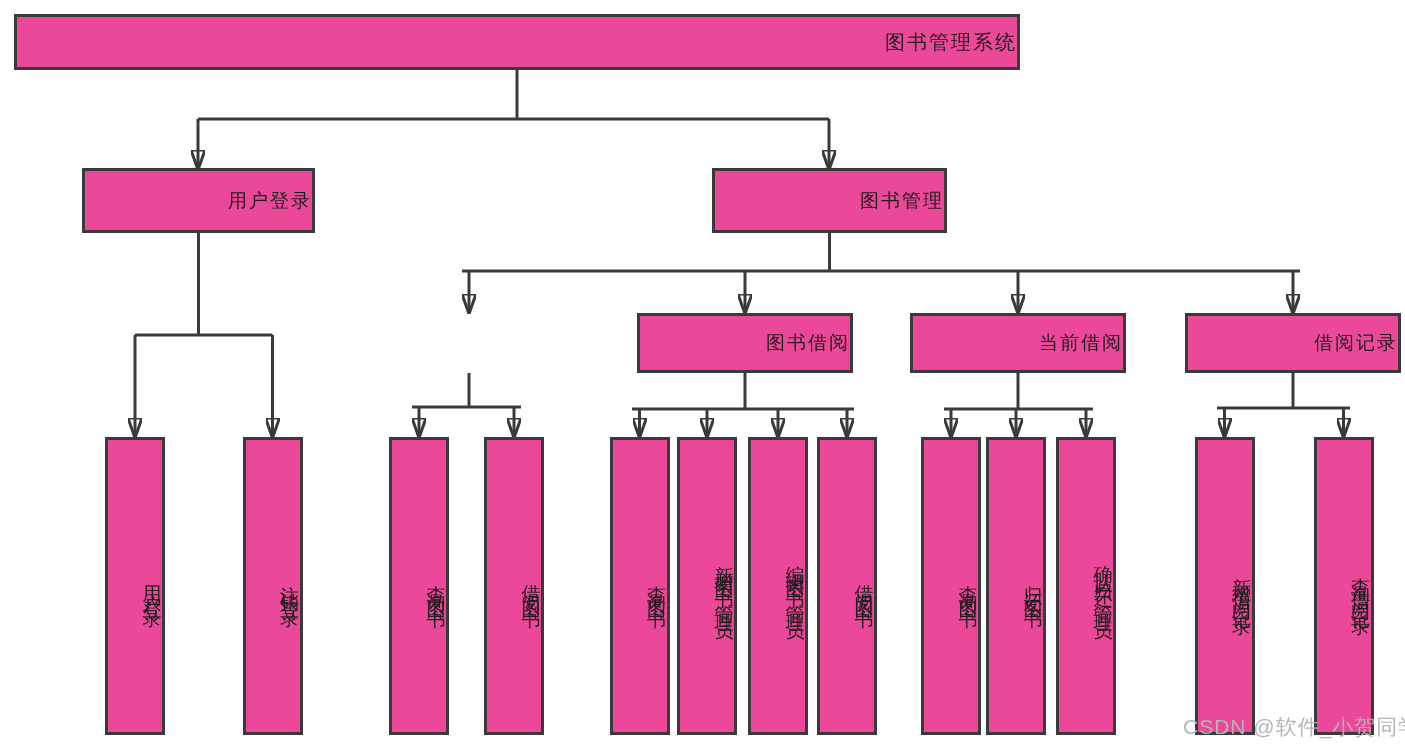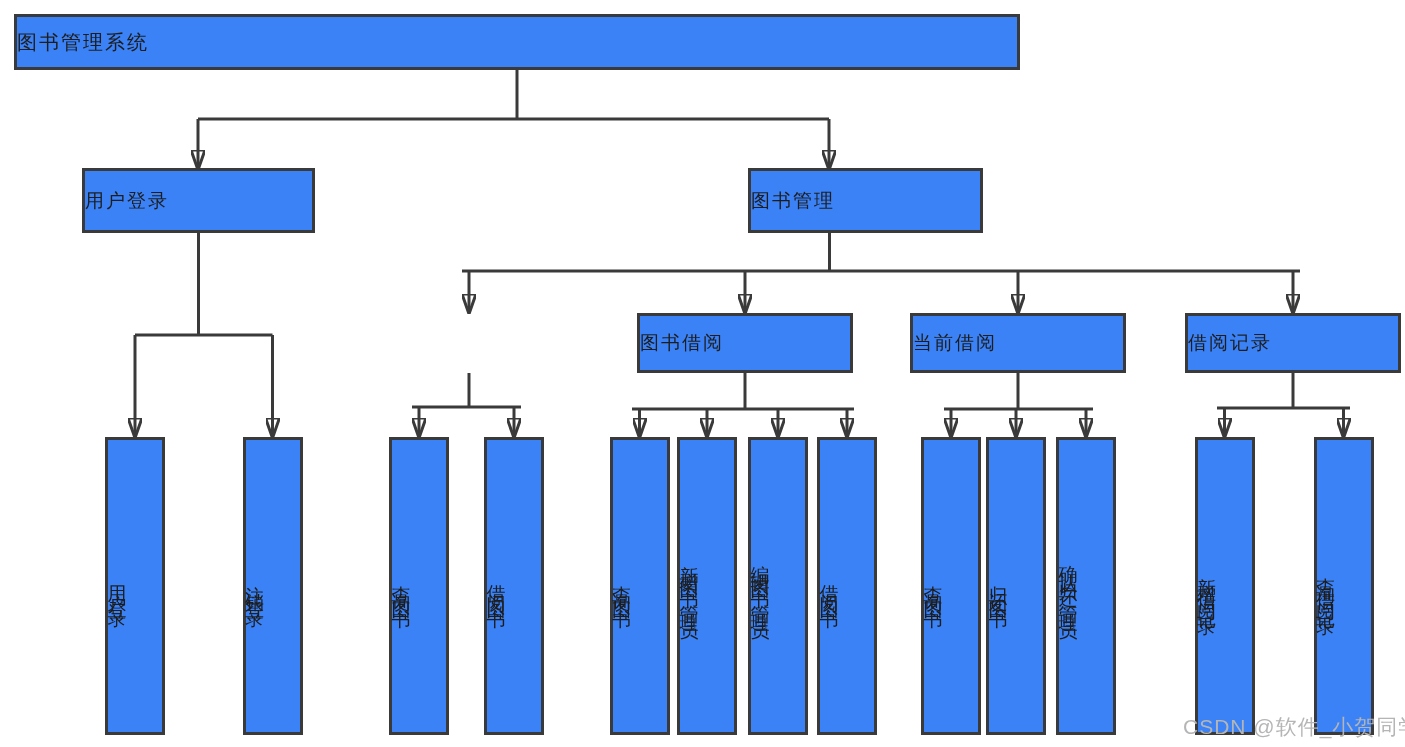--- a/index.html
+++ b/index.html
@@ -7,24 +7,24 @@
   #stage{
     position:relative;
     width:1405px;height:747px;
     background:#ffffff;
     overflow:hidden;
   }
   .box{
     position:absolute;
     box-sizing:border-box;
     border:3px solid #3a3a3a;
-    background:#3b82f6;
+    background:#ec4899;
     display:flex;
     align-items:center;
-    justify-content:flex-start;
+    justify-content:flex-end;
     color:#1d1d1d;
     font-size:19px;
     letter-spacing:2px;
     z-index:2;
   }
   .box .vtext{
     writing-mode:vertical-rl;
     text-orientation:mixed;
     letter-spacing:8px;
     line-height:1;
@@ -116,21 +116,21 @@
     </g>
   </svg>
 
   <div class="box root" style="left:14px;top:14px;width:1006px;height:56px;">
     <span>图书管理系统</span>
   </div>
 
   <div class="box" style="left:82px;top:168px;width:233px;height:65px;">
     <span>用户登录</span>
   </div>
-  <div class="box" style="left:712px;top:168px;width:235px;height:65px;margin-left:36px;">
+  <div class="box" style="left:712px;top:168px;width:235px;height:65px;">
     <span>图书管理</span>
   </div>
 
   <div class="box" style="left:637px;top:313px;width:216px;height:60px;">
     <span>图书借阅</span>
   </div>
   <div class="box" style="left:910px;top:313px;width:216px;height:60px;">
     <span>当前借阅</span>
   </div>
   <div class="box" style="left:1185px;top:313px;width:216px;height:60px;">

